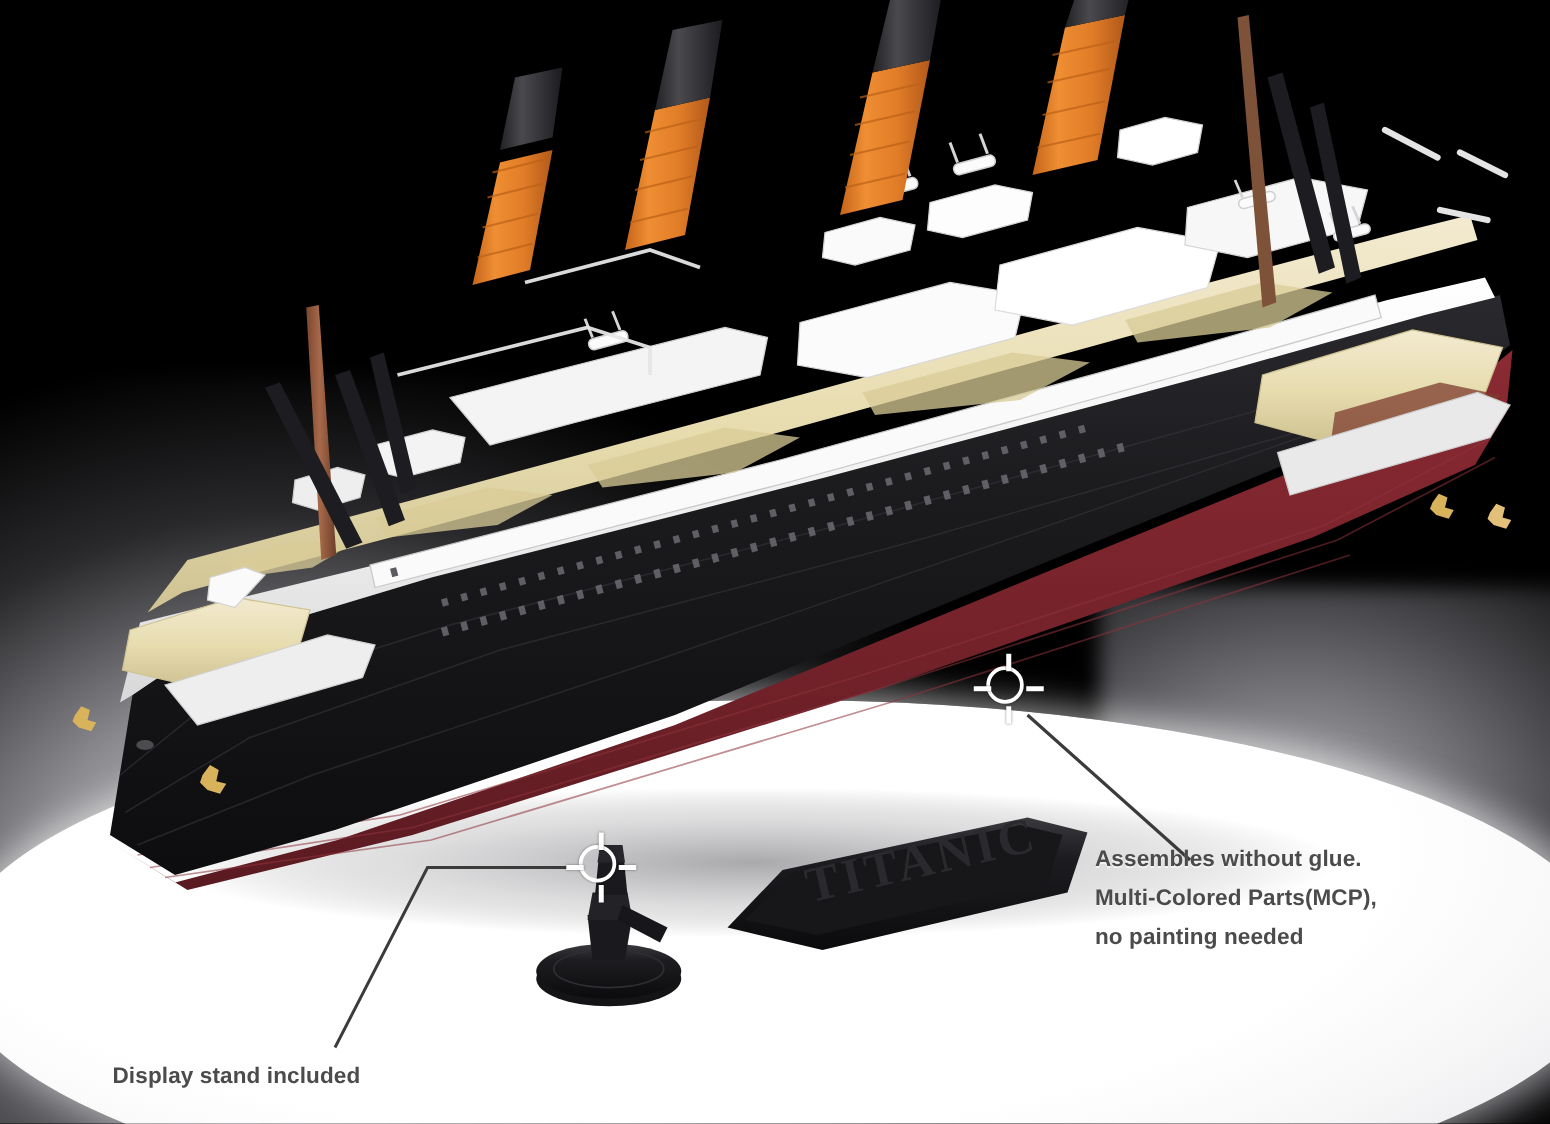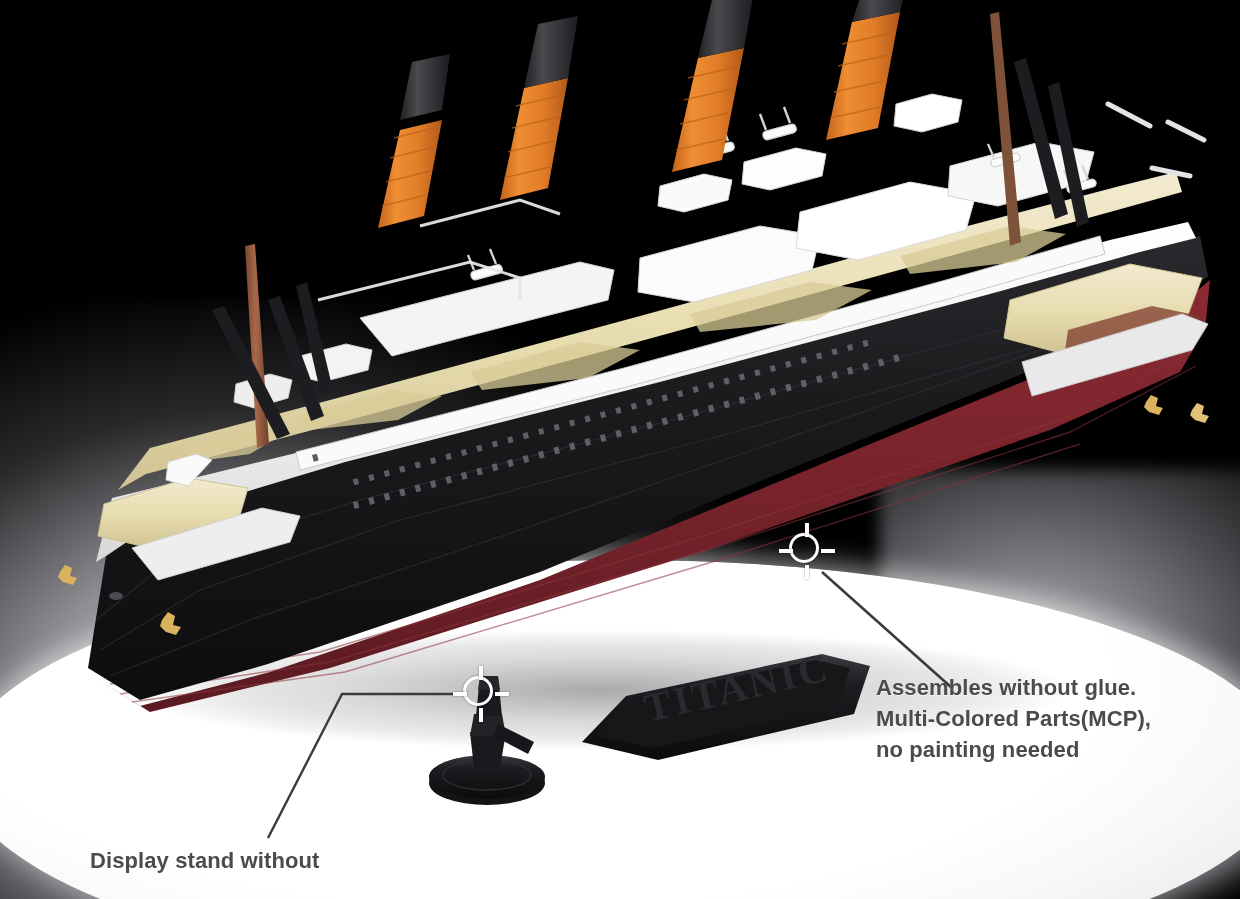--- a/index.html
+++ b/index.html
@@ -118,21 +118,21 @@
 
   .leader {
     position: absolute;
     pointer-events: none;
   }
 
   .callout-text {
     position: absolute;
     color: #4b4b4b;
     font-weight: bold;
-    font-size: 22px;
+    font-size: 18px;
     line-height: 31px;
     letter-spacing: 0.1px;
     white-space: pre;
     text-shadow: 0 1px 0 rgba(255,255,255,0.6);
   }
 </style>
 </head>
 <body>
 
 <div id="stage">
@@ -476,21 +476,21 @@
   </svg>
 
   <div class="crosshair" style="left:452px; top:665px;">
     <div class="ring"></div>
     <div class="tick t-up"></div>
     <div class="tick t-down"></div>
     <div class="tick t-left"></div>
     <div class="tick t-right"></div>
   </div>
 
-  <div class="callout-text" style="left:90px; top:845px;">Display stand without</div>
+  <div class="callout-text" style="left:90px; top:845px;">Display stand included</div>
 
   <svg class="leader" style="left:0; top:0; width:1240px; height:899px;">
     <path d="M822,572 L952,688" fill="none" stroke="#3b3b3b" stroke-width="2.6"></path>
   </svg>
 
   <div class="crosshair" style="left:778px; top:522px;">
     <div class="ring"></div>
     <div class="tick t-up"></div>
     <div class="tick t-down"></div>
     <div class="tick t-left"></div>

